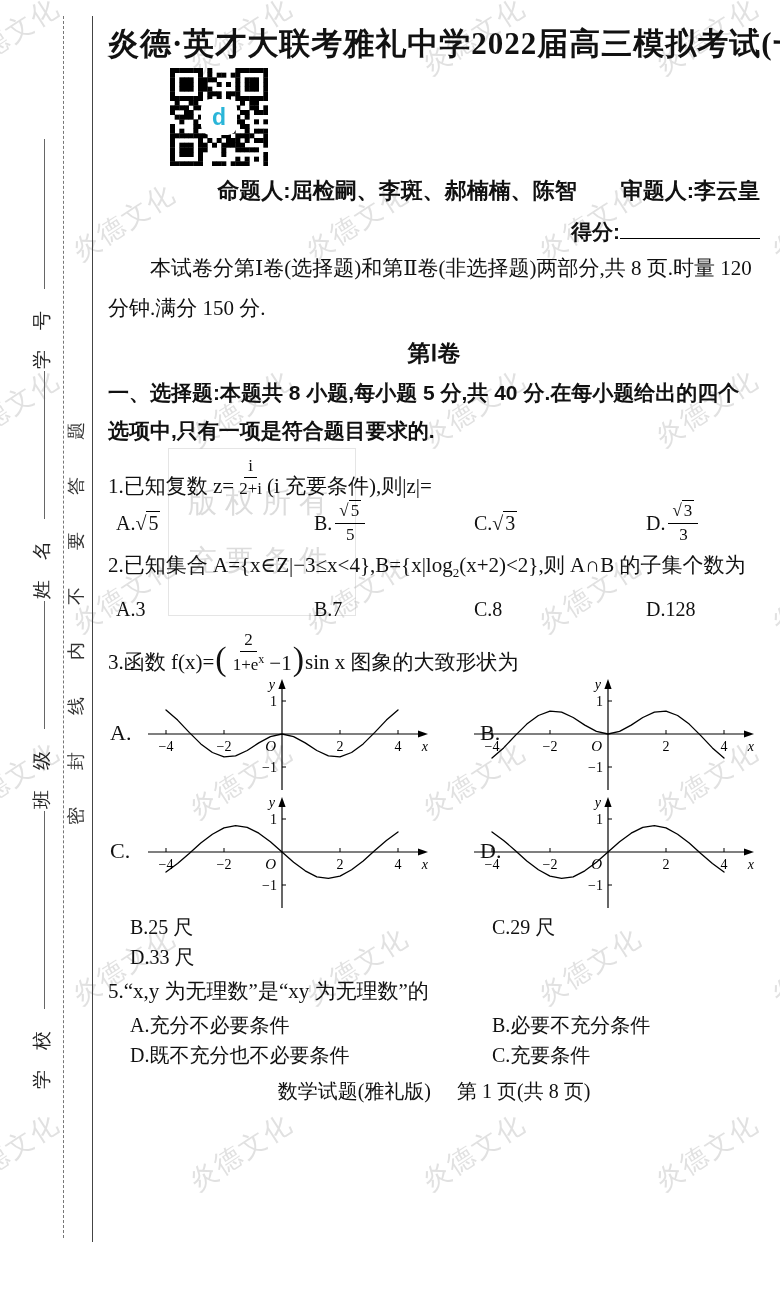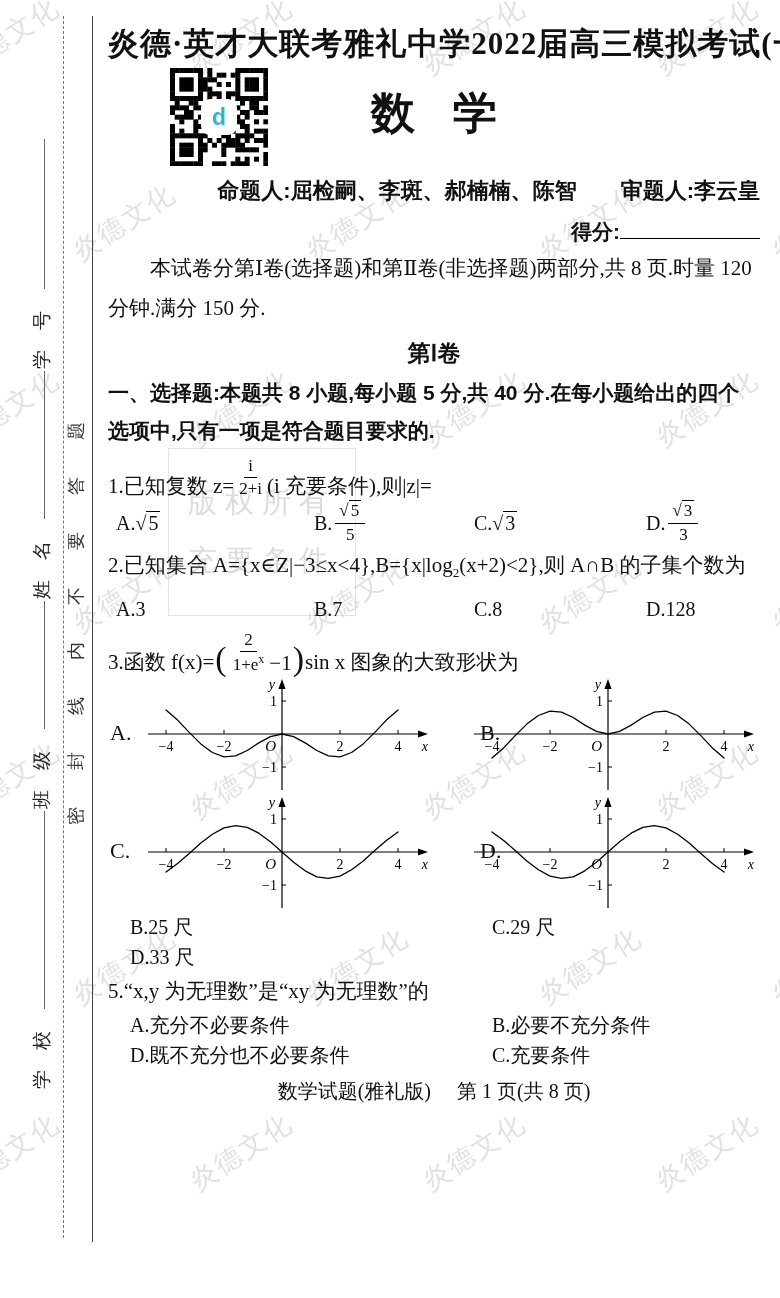--- a/index.html
+++ b/index.html
@@ -385,21 +385,20 @@
             <rect x="60.67" y="93.33" width="5" height="5" fill="#000"></rect>
             <rect x="65.33" y="93.33" width="5" height="5" fill="#000"></rect>
             <rect x="70.00" y="93.33" width="5" height="5" fill="#000"></rect>
             <rect x="74.67" y="93.33" width="5" height="5" fill="#000"></rect>
             <rect x="93.33" y="93.33" width="5" height="5" fill="#000"></rect>
           </svg>
         <div class="qr-logo" style="color: rgb(42, 181, 216);">
             <span>d</span>
           </div>
       </div>
-      <div class="subject">数学</div>
     </div>
 
     <div class="setters">命题人:屈检嗣、李斑、郝楠楠、陈智　　审题人:李云皇</div>
 
     <div class="score-row">
       <span class="score-label">得分:</span><span class="score-line"></span>
     </div>
 
     <p class="intro">本试卷分第Ⅰ卷(选择题)和第Ⅱ卷(非选择题)两部分,共 8 页.时量 120 分钟.满分 150 分.</p>
 

